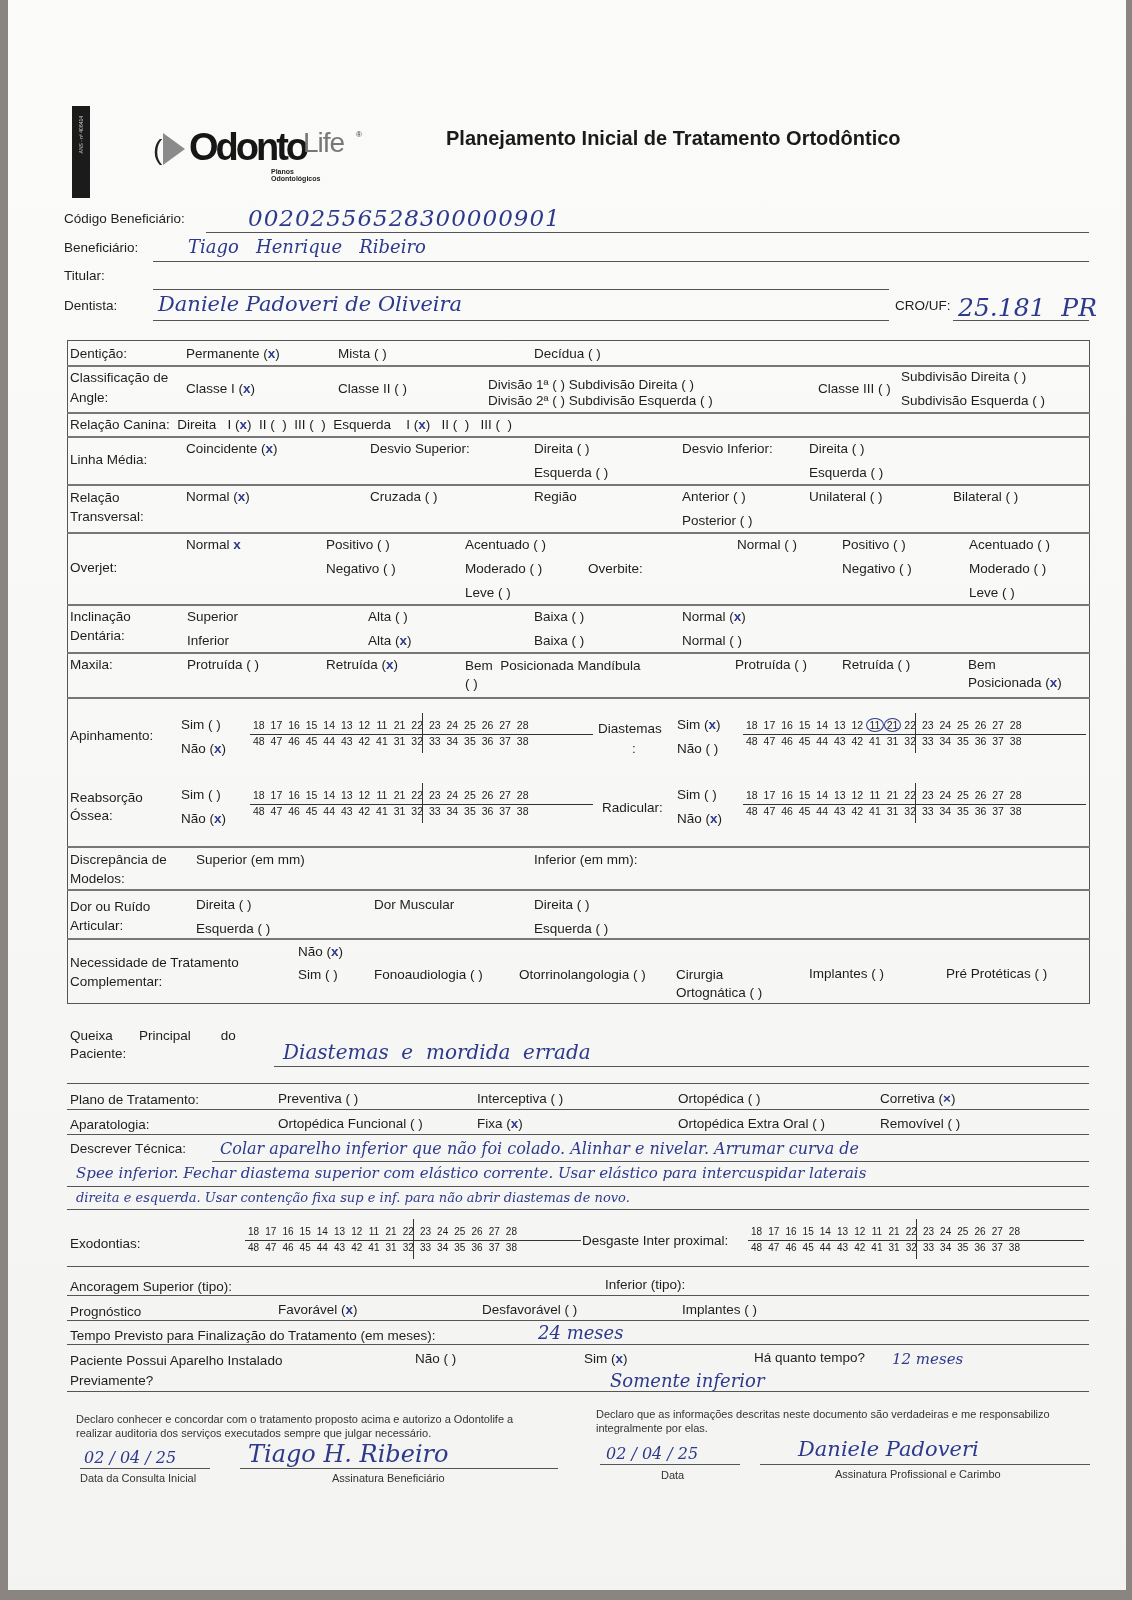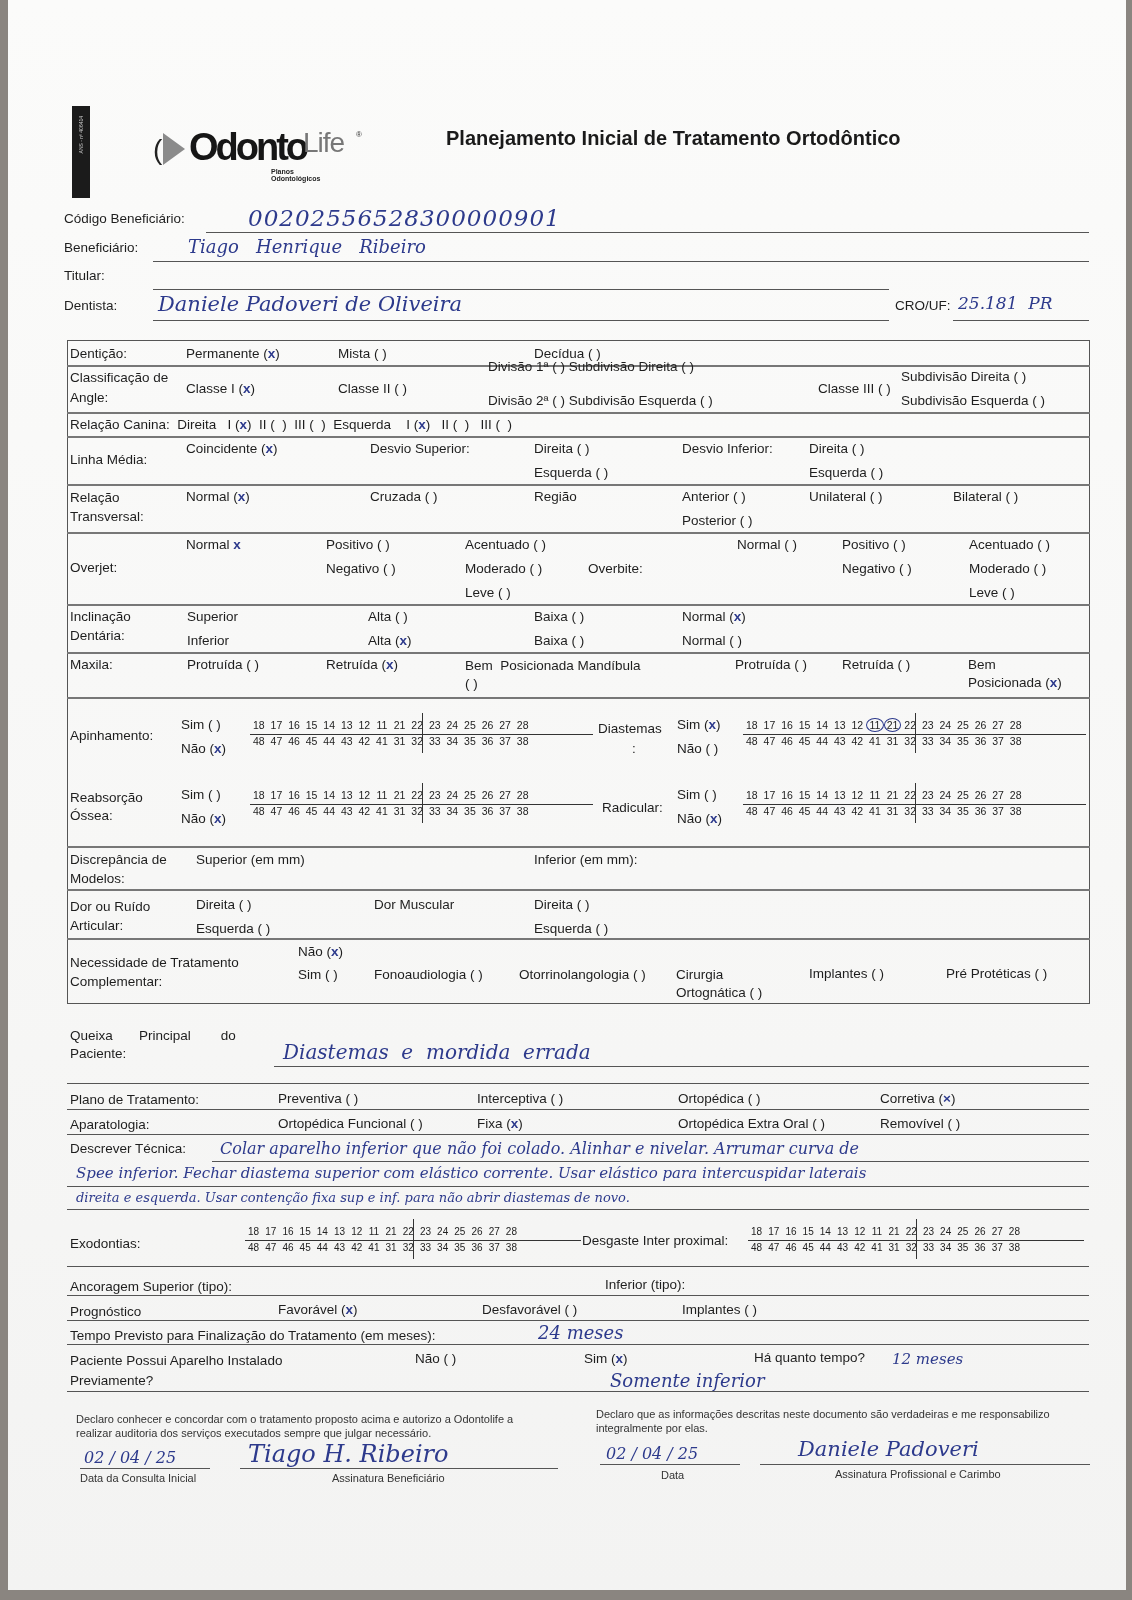--- a/index.html
+++ b/index.html
@@ -78,36 +78,36 @@
   <div class="line" style="left:145px;top:261px;width:936px;"></div>
 
   <div class="abs sm" style="left:56px;top:268px;">Titular:</div>
   <div class="abs hw" style="left:150px;top:264px;font-size:18px;"></div>
   <div class="line" style="left:145px;top:289px;width:736px;"></div>
 
   <div class="abs sm" style="left:56px;top:298px;">Dentista:</div>
   <div class="abs hw" style="left:150px;top:292px;font-size:21px;">Daniele Padoveri de Oliveira</div>
   <div class="line" style="left:145px;top:320px;width:736px;"></div>
   <div class="abs sm" style="left:887px;top:298px;">CRO/UF:</div>
-  <div class="abs hw" style="left:950px;top:293px;font-size:17px;white-space:pre;">25.181  PR</div>
+  <div class="abs hw" style="left:950px;top:293px;font-size:25px;white-space:pre;">25.181  PR</div>
   <div class="line" style="left:945px;top:320px;width:136px;"></div>
 
   <div class="box" style="left:59px;top:340px;width:1023px;height:664px;"></div>
 
   <div class="abs sm" style="left:62px;top:346px;">Dentição:</div>
   <div class="abs sm" style="left:178px;top:346px;"><span>Permanente (</span><span class="mark">x</span><span>)</span></div>
   <div class="abs sm" style="left:330px;top:346px;">Mista (  )</div>
   <div class="abs sm" style="left:526px;top:346px;">Decídua (  )</div>
   <div class="rowsep" style="top:365px;left:59px;width:1023px;"></div>
 
   <div class="abs sm" style="left:62px;top:370px;">Classificação de</div>
   <div class="abs sm" style="left:62px;top:390px;">Angle:</div>
   <div class="abs sm" style="left:178px;top:381px;"><span>Classe I (</span><span class="mark">x</span><span>)</span></div>
   <div class="abs sm" style="left:330px;top:381px;">Classe II (  )</div>
-  <div class="abs sm" style="left:480px;top:359px;text-align:center;">Divisão 1ª (  ) Subdivisão Direita (  )</div>
+  <div class="abs sm" style="left:480px;top:377px;text-align:center;">Divisão 1ª (  ) Subdivisão Direita (  )</div>
   <div class="abs sm" style="left:480px;top:393px;">Divisão 2ª (  ) Subdivisão Esquerda (  )</div>
   <div class="abs sm" style="left:777px;top:381px;margin-left:33px;">Classe III (  )</div>
   <div class="abs sm" style="left:893px;top:369px;">Subdivisão Direita (  )</div>
   <div class="abs sm" style="left:893px;top:393px;">Subdivisão Esquerda (  )</div>
   <div class="rowsep" style="top:412px;left:59px;width:1023px;"></div>
 
   <div class="abs sm" style="left:62px;top:417px;white-space:pre;"><span>Relação Canina:  Direita   I (</span><span class="mark">x</span><span>)  II (  )  III (  )  Esquerda    I (</span><span class="mark">x</span><span>)   II (  )   III (  )</span></div>
   <div class="rowsep" style="top:436px;left:59px;width:1023px;"></div>
 
   <div class="abs sm" style="left:62px;top:452px;">Linha Média:</div>

